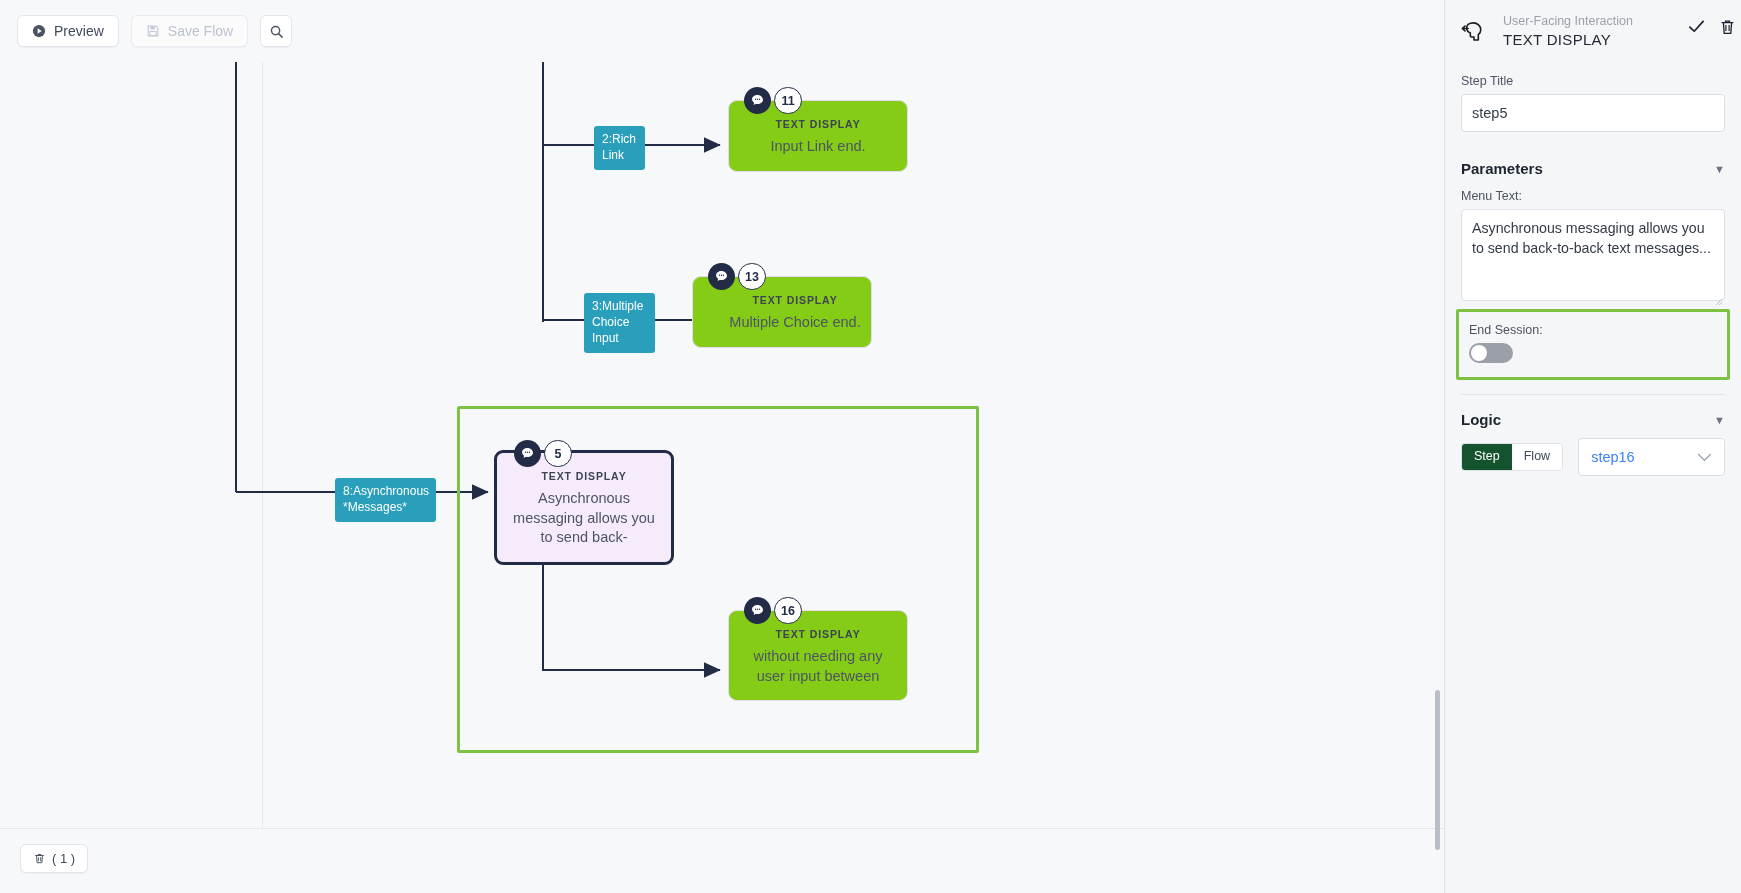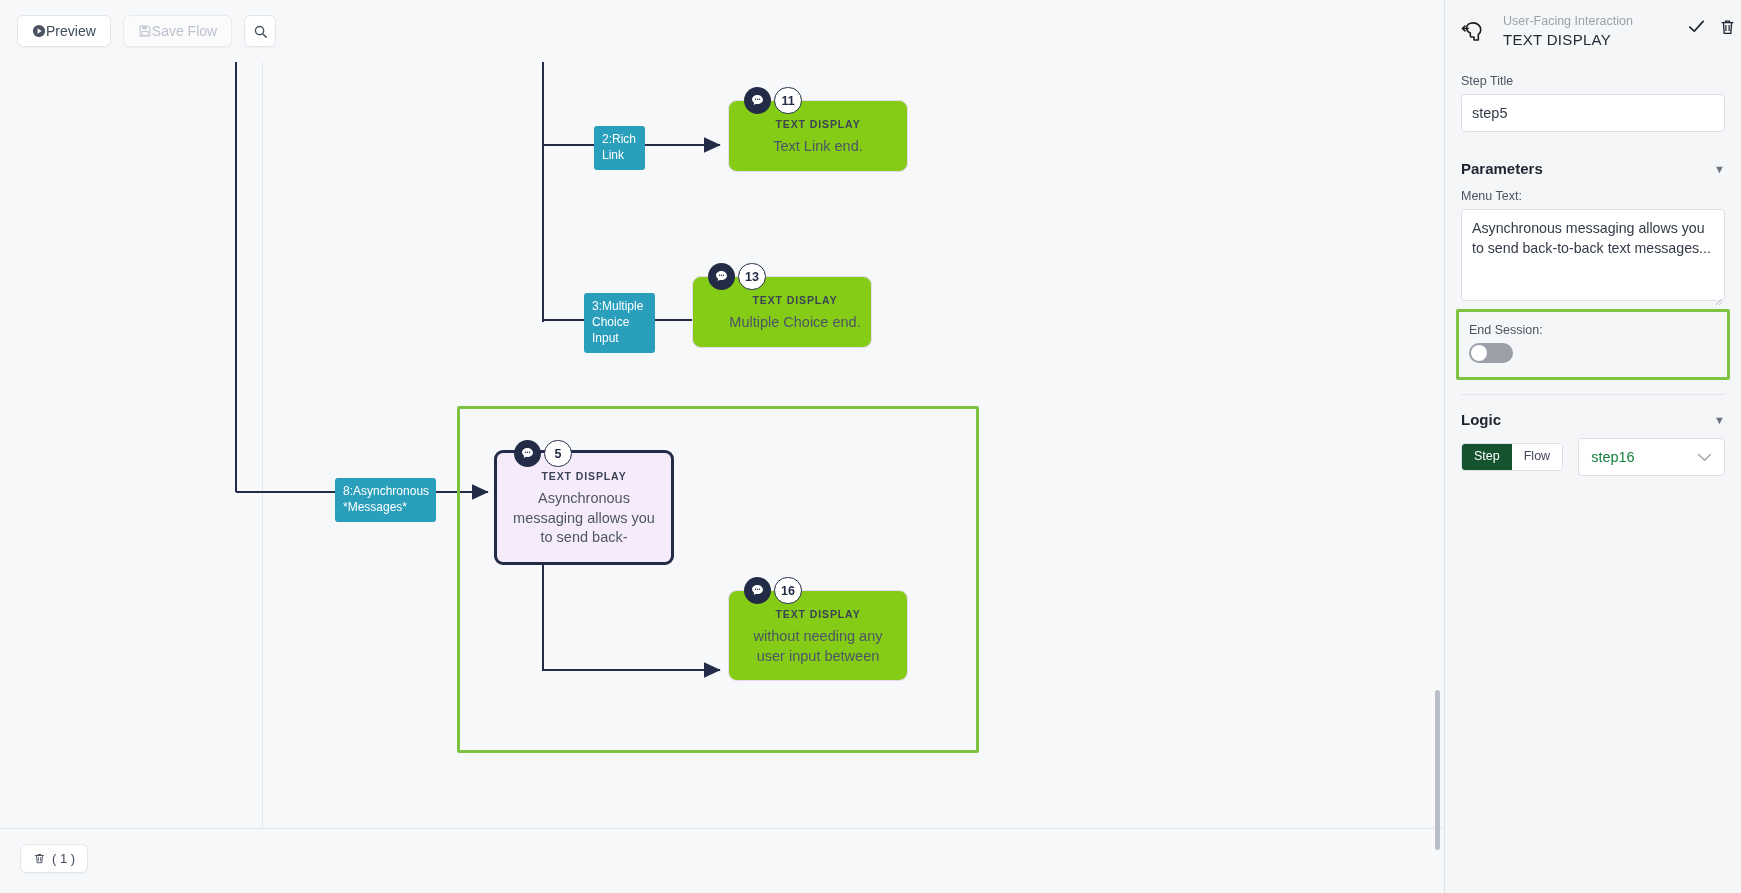--- a/index.html
+++ b/index.html
@@ -19,21 +19,21 @@
   
   .toolbar {
     position: absolute; top: 0; left: 0;
     width: 1444px; height: 62px;
     background: #f7f8fa;
     display: flex; align-items: center;
     padding-left: 17px; gap: 12px;
     z-index: 8;
   }
   .tb-btn {
-    display: inline-flex; align-items: center; 
+    display: inline-flex; align-items: center; gap: 8px;
     height: 32px; padding: 0 14px;
     background: #ffffff;
     border: 1px solid #e2e5ea;
     border-radius: 6px;
     font-size: 14px; color: #3f4a5a;
     cursor: pointer;
     box-shadow: 0 1px 1px rgba(16,24,40,0.04);
     white-space: nowrap;
   }
   .tb-btn.disabled { color: #bcc3cd; border-color: #e8ebef; background: #fbfbfc; cursor: default; }
@@ -250,21 +250,21 @@
   .seg-item {
     font-size: 12.5px; padding: 6px 12px; color: #3f4856; cursor: pointer;
     background: #ffffff; line-height: 1.1;
   }
   .seg-item.active { background: #14532d; color: #ffffff; }
   .next-row { display: flex; align-items: center; gap: 15px; padding: 10px 16px 0; }
   .select {
     flex: 1; height: 38px;
     border: 1px solid #dcdfe5; border-radius: 4px; background: #ffffff;
     display: flex; align-items: center; justify-content: space-between;
-    padding: 0 12px; font-size: 14.5px; color: #15803d; cursor: pointer;
+    padding: 0 12px; font-size: 14.5px; color: #3b82f6; cursor: pointer;
   }
 </style>
 </head>
 <body>
 
 <div id="app">
 
   <div class="canvas-wrap">
     <div class="canvas-left-rule"></div>
     <div class="canvas-bottom-rule"></div>
@@ -305,21 +305,21 @@
       <div class="node-chat">
         <svg width="15" height="15" viewBox="0 0 16 16">
           <path d="M8 2.1c-3.2 0-5.8 2-5.8 4.6 0 1.5.9 2.8 2.2 3.7l-.5 2.4 2.5-1.3c.5.1 1.1.2 1.6.2 3.2 0 5.8-2 5.8-4.6S11.2 2.1 8 2.1z" fill="#ffffff"></path>
           <circle cx="5.9" cy="6.7" r="0.72" fill="#232c46"></circle>
           <circle cx="8" cy="6.7" r="0.72" fill="#232c46"></circle>
           <circle cx="10.1" cy="6.7" r="0.72" fill="#232c46"></circle>
         </svg>
       </div>
       <div class="node-num">11</div>
       <div class="node-kind">TEXT DISPLAY</div>
-      <div class="node-text">Text Link end.</div>
+      <div class="node-text">Input Link end.</div>
     </div>
 
     <div class="node" style="left:692px; top:276px;padding-left:36px;">
       <div class="node-chat">
         <svg width="15" height="15" viewBox="0 0 16 16">
           <path d="M8 2.1c-3.2 0-5.8 2-5.8 4.6 0 1.5.9 2.8 2.2 3.7l-.5 2.4 2.5-1.3c.5.1 1.1.2 1.6.2 3.2 0 5.8-2 5.8-4.6S11.2 2.1 8 2.1z" fill="#ffffff"></path>
           <circle cx="5.9" cy="6.7" r="0.72" fill="#232c46"></circle>
           <circle cx="8" cy="6.7" r="0.72" fill="#232c46"></circle>
           <circle cx="10.1" cy="6.7" r="0.72" fill="#232c46"></circle>
         </svg>
@@ -336,21 +336,21 @@
           <circle cx="5.9" cy="6.7" r="0.72" fill="#232c46"></circle>
           <circle cx="8" cy="6.7" r="0.72" fill="#232c46"></circle>
           <circle cx="10.1" cy="6.7" r="0.72" fill="#232c46"></circle>
         </svg>
       </div>
       <div class="node-num">5</div>
       <div class="node-kind">TEXT DISPLAY</div>
       <div class="node-text">Asynchronous messaging allows you to send back-</div>
     </div>
 
-    <div class="node" style="left:728px; top:590px;">
+    <div class="node" style="left:728px; top:610px;">
       <div class="node-chat">
         <svg width="15" height="15" viewBox="0 0 16 16">
           <path d="M8 2.1c-3.2 0-5.8 2-5.8 4.6 0 1.5.9 2.8 2.2 3.7l-.5 2.4 2.5-1.3c.5.1 1.1.2 1.6.2 3.2 0 5.8-2 5.8-4.6S11.2 2.1 8 2.1z" fill="#ffffff"></path>
           <circle cx="5.9" cy="6.7" r="0.72" fill="#232c46"></circle>
           <circle cx="8" cy="6.7" r="0.72" fill="#232c46"></circle>
           <circle cx="10.1" cy="6.7" r="0.72" fill="#232c46"></circle>
         </svg>
       </div>
       <div class="node-num">16</div>
       <div class="node-kind">TEXT DISPLAY</div>

